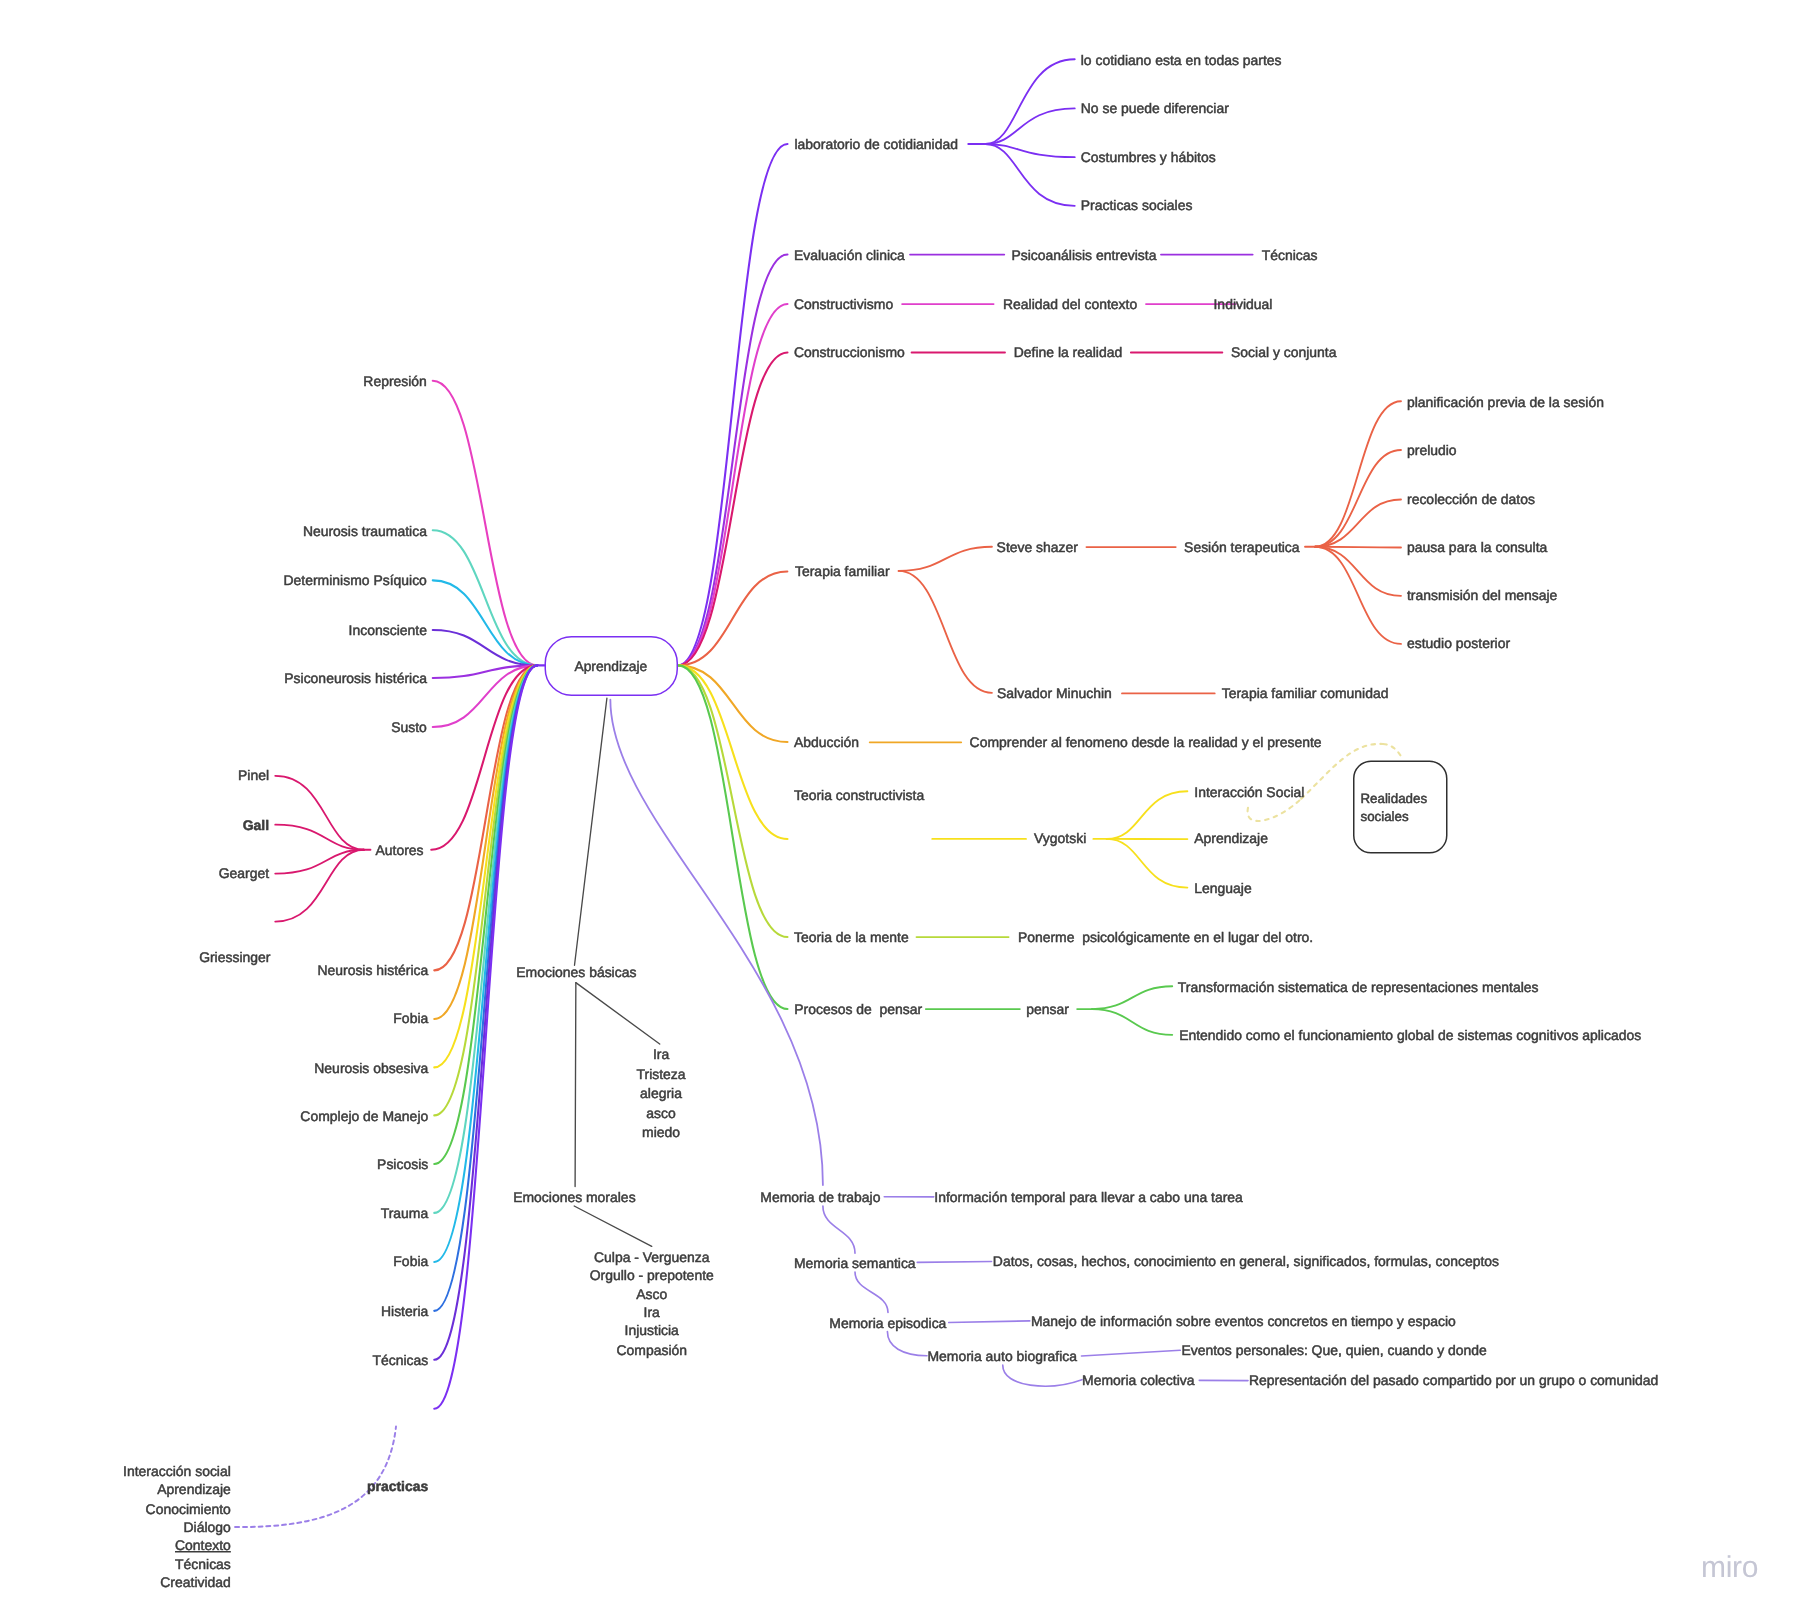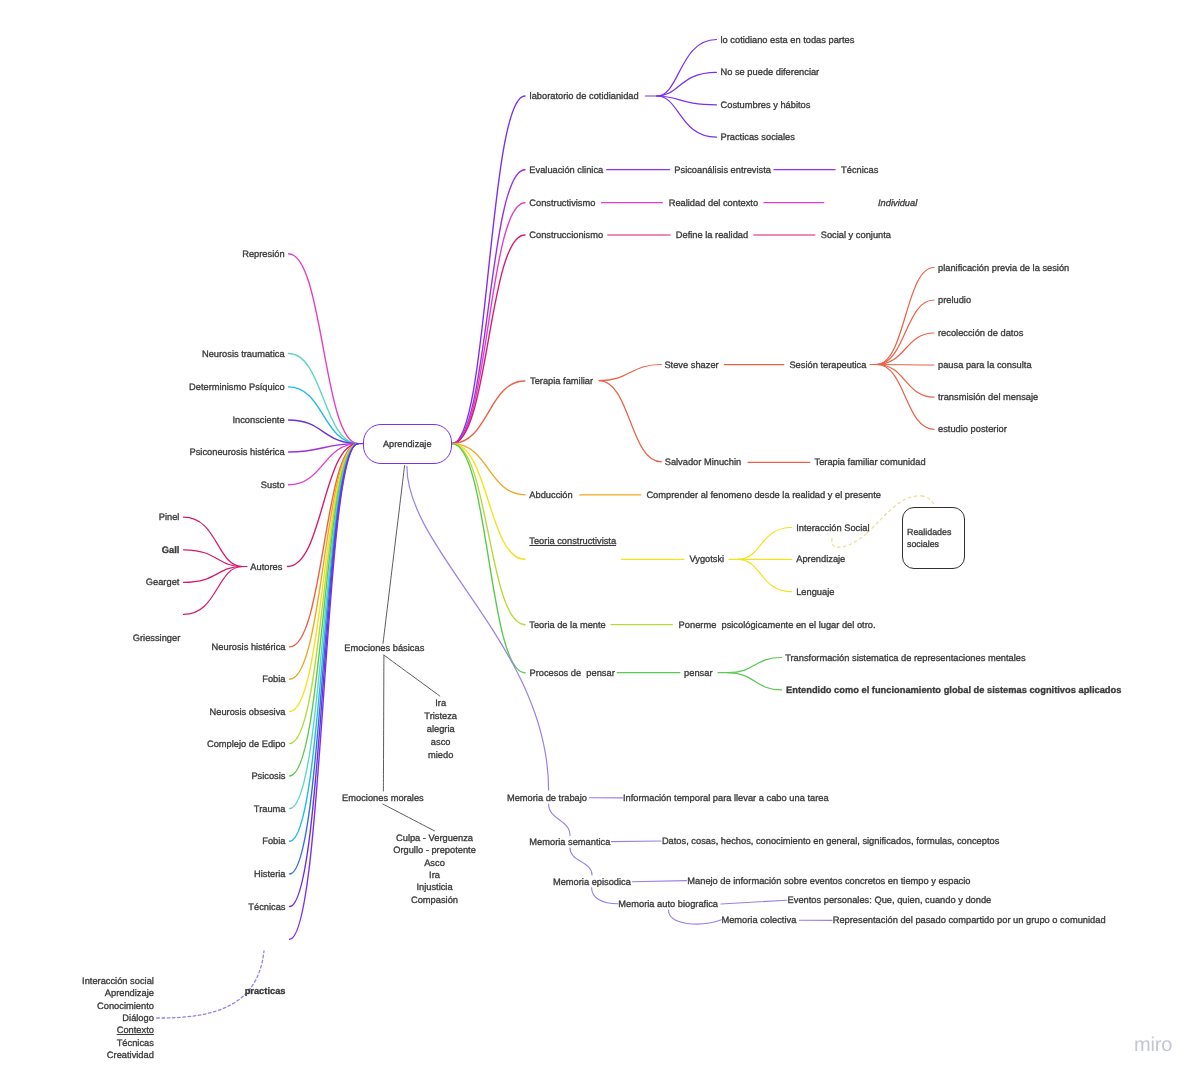--- a/index.html
+++ b/index.html
@@ -129,21 +129,21 @@
         <div class="lbl a-r" style="left: 720.5px; top: 137.2px;">Practicas sociales</div>
       </div>
       <div>
         <div class="lbl a-r" style="left: 529.3px; top: 169.7px;">Evaluación clinica</div>
         <div class="lbl a-r" style="left: 674.3px; top: 169.7px;">Psicoanálisis entrevista</div>
         <div class="lbl a-r" style="left: 841.1px; top: 169.7px;">Técnicas</div>
       </div>
       <div>
         <div class="lbl a-r" style="left: 529.3px; top: 202.7px;">Constructivismo</div>
         <div class="lbl a-r" style="left: 668.7px; top: 202.7px;">Realidad del contexto</div>
-        <div class="lbl a-r" style="left: 878px; top: 202.7px; font-style: italic;">Individual</div>
+        <div class="lbl a-r" style="left: 809px; top: 202.7px;">Individual</div>
       </div>
       <div>
         <div class="lbl a-r" style="left: 529.3px; top: 235px;">Construccionismo</div>
         <div class="lbl a-r" style="left: 675.8px; top: 235px;">Define la realidad</div>
         <div class="lbl a-r" style="left: 820.7px; top: 235px;">Social y conjunta</div>
       </div>
       <div>
         <div class="lbl a-r" style="left: 530px; top: 381px;">Terapia familiar</div>
         <div class="lbl a-r" style="left: 664.4px; top: 364.7px;">Steve shazer</div>
         <div class="lbl a-r" style="left: 789.4px; top: 364.7px;">Sesión terapeutica</div>
@@ -154,35 +154,35 @@
         <div class="lbl a-r" style="left: 938px; top: 397.2px;">transmisión del mensaje</div>
         <div class="lbl a-r" style="left: 938px; top: 429.3px;">estudio posterior</div>
         <div class="lbl a-r" style="left: 664.7px; top: 462.3px;">Salvador Minuchin</div>
         <div class="lbl a-r" style="left: 814.5px; top: 462.3px;">Terapia familiar comunidad</div>
       </div>
       <div>
         <div class="lbl a-r" style="left: 529.3px; top: 494.7px;">Abducción</div>
         <div class="lbl a-r" style="left: 646.4px; top: 494.9px;">Comprender al fenomeno desde la realidad y el presente</div>
       </div>
       <div>
-        <div class="lbl a-r" style="left: 529.3px; top: 541px; text-decoration: underline;">Teoria constructivista</div>
+        <div class="lbl a-r" style="left: 529.3px; top: 530px;">Teoria constructivista</div>
         <div class="lbl a-r" style="left: 689.4px; top: 559.3px;">Vygotski</div>
         <div class="lbl a-r" style="left: 796.2px; top: 527.5px;">Interacción Social</div>
         <div class="lbl a-r" style="left: 796.2px; top: 559.4px;">Aprendizaje</div>
         <div class="lbl a-r" style="left: 796.2px; top: 591.7px;">Lenguaje</div>
       </div>
       <div>
         <div class="lbl a-r" style="left: 529.3px; top: 624.7px;">Teoria de la mente</div>
         <div class="lbl a-r" style="left: 678.6px; top: 624.7px;">Ponerme  psicológicamente en el lugar del otro.</div>
       </div>
       <div>
         <div class="lbl a-r" style="left: 529.5px; top: 672.7px;">Procesos de  pensar</div>
         <div class="lbl a-r" style="left: 684.1px; top: 672.7px;">pensar</div>
         <div class="lbl a-r" style="left: 785.2px; top: 657.5px;">Transformación sistematica de representaciones mentales</div>
-        <div class="lbl a-r" style="left: 786.1px; top: 689.9px; font-weight: bold;">Entendido como el funcionamiento global de sistemas cognitivos aplicados</div>
+        <div class="lbl a-r" style="left: 786.1px; top: 689.9px;">Entendido como el funcionamiento global de sistemas cognitivos aplicados</div>
       </div>
       <div>
         <div class="lbl a-r" style="left: 506.9px; top: 797.8px;">Memoria de trabajo</div>
         <div class="lbl a-r" style="left: 622.9px; top: 798px;">Información temporal para llevar a cabo una tarea</div>
         <div class="lbl a-r" style="left: 529.3px; top: 841.8px;">Memoria semantica</div>
         <div class="lbl a-r" style="left: 661.9px; top: 841px;">Datos, cosas, hechos, conocimiento en general, significados, formulas, conceptos</div>
         <div class="lbl a-r" style="left: 552.9px; top: 881.7px;">Memoria episodica</div>
         <div class="lbl a-r" style="left: 687.3px; top: 880.5px;">Manejo de información sobre eventos concretos en tiempo y espacio</div>
         <div class="lbl a-r" style="left: 618.3px; top: 904px;">Memoria auto biografica</div>
         <div class="lbl a-r" style="left: 787.6px; top: 900px;">Eventos personales: Que, quien, cuando y donde</div>
@@ -201,21 +201,21 @@
         <div class="lbl a-r" style="left: 250.3px; top: 566.5px;">Autores</div>
         <div class="lbl a-l" style="left: 179.4px; top: 517.2px;">Pinel</div>
         <div class="lbl a-l" style="left: 179.4px; top: 549.8px; font-weight: bold;">Gall</div>
         <div class="lbl a-l" style="left: 179.4px; top: 582.4px;">Gearget</div>
         <div class="lbl a-l" style="left: 180.3px; top: 614.4px; margin-top: 24px;">Griessinger</div>
       </div>
       <div>
         <div class="lbl a-l" style="left: 285.5px; top: 646.9px;">Neurosis histérica</div>
         <div class="lbl a-l" style="left: 285.5px; top: 679.3px;">Fobia</div>
         <div class="lbl a-l" style="left: 285.5px; top: 711.6px; text-align: right;">Neurosis obsesiva</div>
-        <div class="lbl a-l" style="left: 285.5px; top: 743.6px;">Complejo de Edipo</div>
+        <div class="lbl a-l" style="left: 285.5px; top: 743.6px;">Complejo de Manejo</div>
         <div class="lbl a-l" style="left: 285.5px; top: 776px;">Psicosis</div>
         <div class="lbl a-l" style="left: 285.5px; top: 808.6px;">Trauma</div>
         <div class="lbl a-l" style="left: 285.5px; top: 841.3px;">Fobia</div>
         <div class="lbl a-l" style="left: 285.5px; top: 873.9px;">Histeria</div>
         <div class="lbl a-l" style="left: 285.5px; top: 906.5px;">Técnicas</div>
         <div class="lbl a-l" style="left: 285.5px; top: 991px; font-weight: bold;">practicas</div>
       </div>
       <div>
         <div class="lbl a-l" style="left: 153.9px; top: 980.9px;">Interacción social</div>
         <div class="lbl a-l" style="left: 153.9px; top: 993.3px;">Aprendizaje</div>

